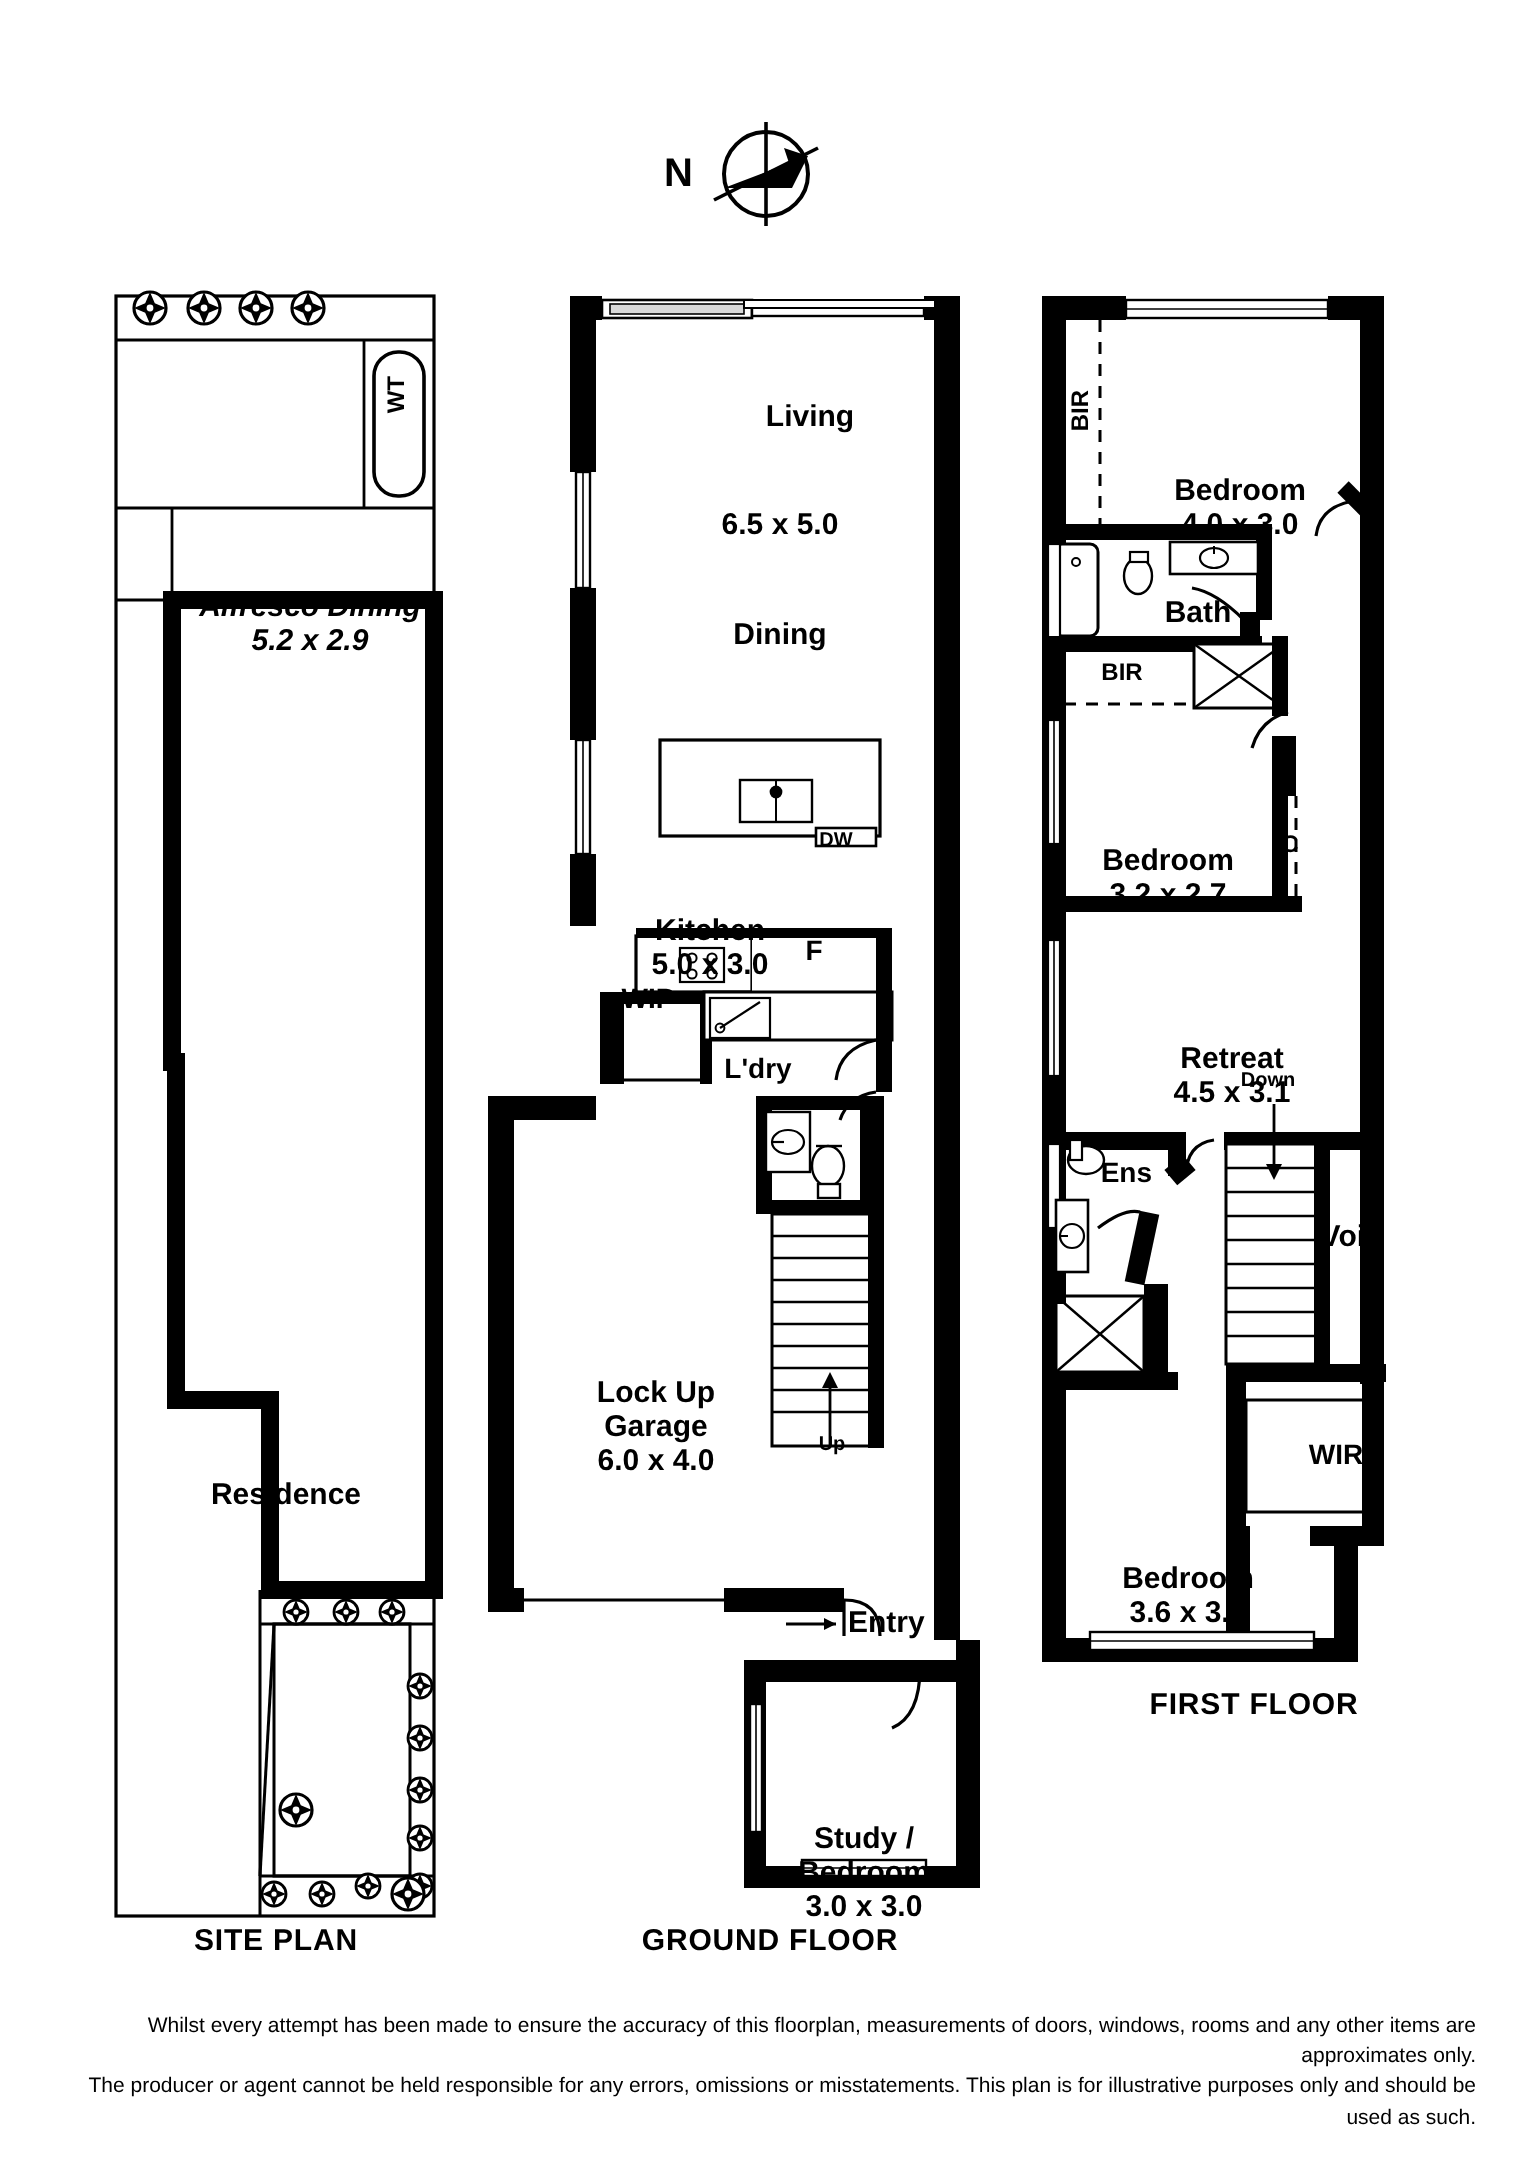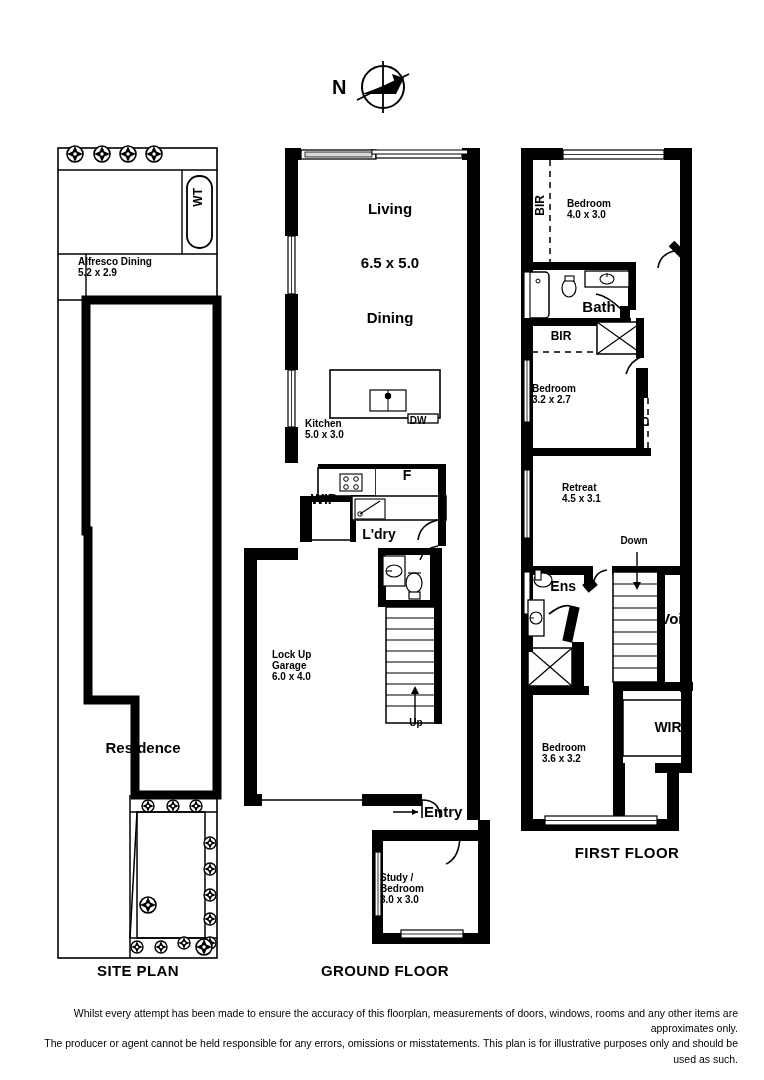--- a/index.html
+++ b/index.html
@@ -25,21 +25,21 @@
     position: absolute;
     font-family: "Liberation Sans", sans-serif;
     font-weight: bold;
     color: #000;
     white-space: nowrap;
     line-height: 1.12;
     text-align: center;
   }
   .room-name { font-size: 15px; }
   .room-dim  { font-size: 15px; }
-  .room-block { font-size: 10px; text-align: left; }
+  .room-block { font-size: 15px; text-align: center; margin-top: 40px; }
   .small-lbl { font-size: 12px; font-weight: bold; }
   .tiny-lbl  { font-size: 10px; font-weight: bold; }
   .floor-title { font-size: 15px; letter-spacing: 0.4px; }
   .compass-n { font-size: 20px; font-weight: bold; }
   .vert { writing-mode: vertical-rl; transform: rotate(180deg); }
   #footer {
     position: absolute;
     left: 38px;
     top: 1006px;
     width: 700px;
@@ -350,30 +350,30 @@
 
     <rect x="545" y="816" width="112" height="9" fill="#fff" stroke="#000" stroke-width="1.2"></rect>
     <line x1="545" y1="820.5" x2="657" y2="820.5" stroke="#000" stroke-width="0.8"></line>
   </g>
 </svg>
 
 <div class="txt compass-n" style="left:332px; top:76px;">N</div>
 
 <div class="txt small-lbl vert" style="left:192px; top:188px;">WT</div>
 
-<div class="txt room-block" style="left:78px; top:256px; width:130px;">
+<div class="txt room-block" style="left:90px; top:256px; width:130px;font-style:italic;">
   <div>Alfresco Dining</div>
   <div>5.2 x 2.9</div>
 </div>
 
 <div class="txt room-name" style="left:95px; top:740px; width:96px;">Residence</div>
 
 <div class="txt floor-title" style="left:88px; top:963px; width:100px;">SITE PLAN</div>
 
-<div class="txt room-name" style="left:345px; top:201px; width:90px;">Living</div>
+<div class="txt room-name" style="left:360px; top:201px; width:90px;">Living</div>
 <div class="txt room-dim" style="left:335px; top:255px; width:110px;">6.5 x 5.0</div>
 <div class="txt room-name" style="left:345px; top:310px; width:90px;">Dining</div>
 
 <div class="txt tiny-lbl" style="left:404px; top:415px; width:28px;">DW</div>
 
 <div class="txt room-block" style="left:305px; top:418px; width:100px;">
   <div>Kitchen</div>
   <div>5.0 x 3.0</div>
 </div>
 

